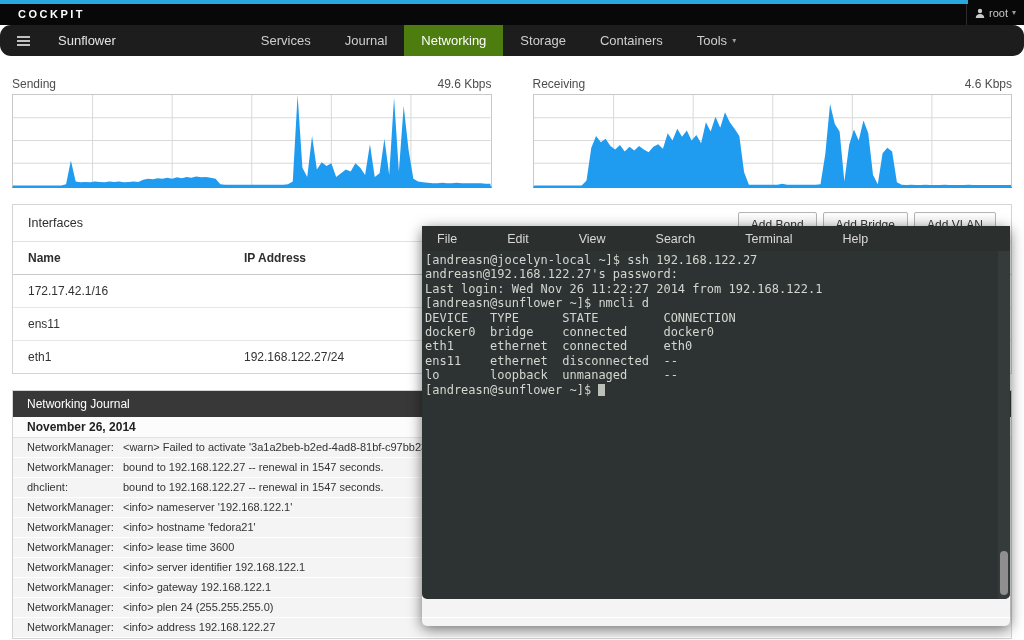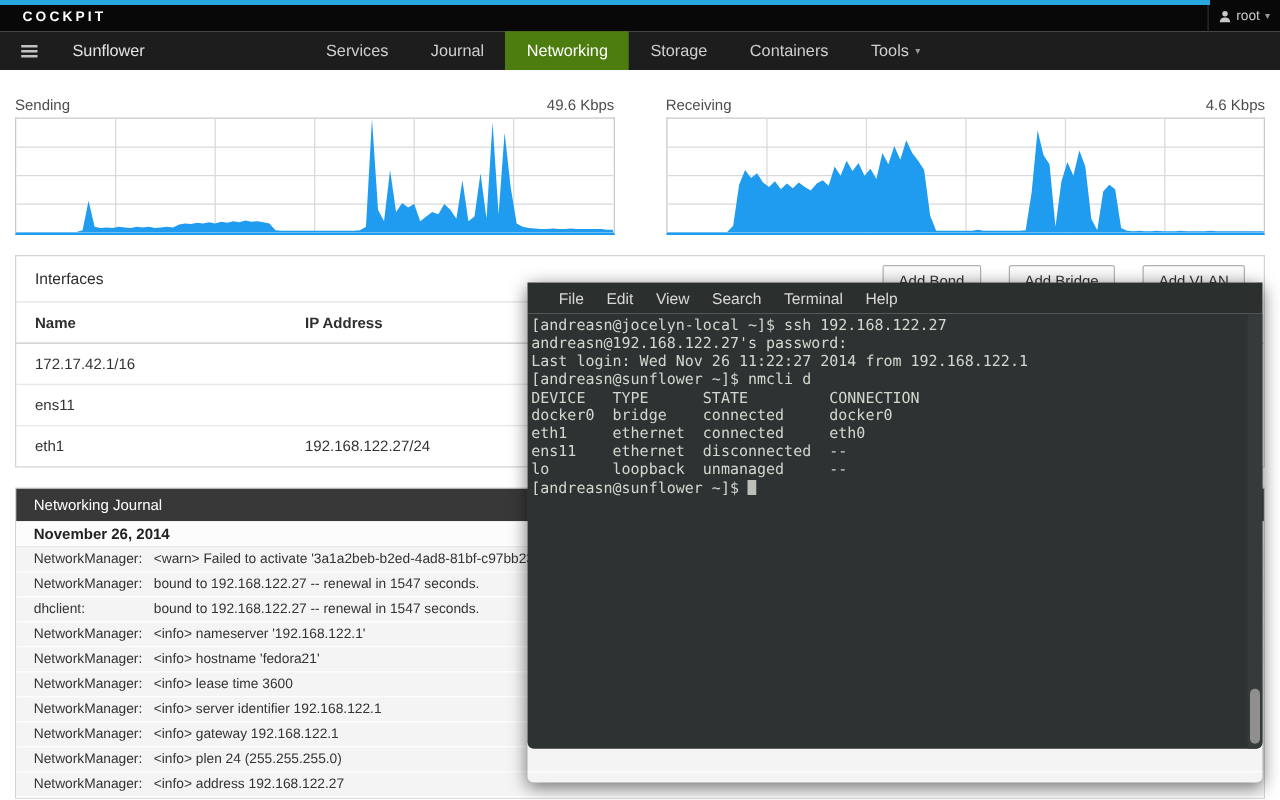--- a/index.html
+++ b/index.html
@@ -10,42 +10,42 @@
   .masthead { position:absolute; top:0; left:0; width:1024px; height:25px; background:#080808; }
   .topstrip { position:absolute; top:0; left:0; width:968px; height:4px; background:#29a8df; z-index:3; }
   .brand { position:absolute; left:18px; top:8px; color:#fff; font-size:11px; font-weight:bold; letter-spacing:2.5px; }
   .user-menu { position:absolute; right:0; top:0; height:25px; width:58px; border-left:1px solid #2c2c2c;
                display:flex; align-items:center; justify-content:center; gap:4px; color:#c9c9c9; font-size:11px; cursor:pointer;text-align:right; }
   .user-menu svg { display:block; }
   .caret { font-size:8px; color:#9a9a9a; }
 
   
   .navbar { position:absolute; top:25px; left:0; width:1024px; height:31px; background:#1d1d1d;
-            display:flex; align-items:stretch; color:#cfcfcf; font-size:13px; }
+            display:flex; align-items:stretch; color:#cfcfcf; font-size:13px;border-radius:11px; }
   .hamburger { width:46px; display:flex; flex-direction:column; justify-content:center; align-items:center; gap:2px; cursor:pointer; }
   .hamburger span { display:block; width:13px; height:2px; background:#c2c2c2; }
   .hostname { display:flex; align-items:center; margin-left:12px; color:#e4e4e4; cursor:pointer; }
   .tabs { display:flex; margin-left:128px; }
   .tab { display:flex; align-items:center; padding:0 17px; cursor:pointer; color:#cfcfcf; }
   .tab.active { background:#4d7c0f; color:#fff; }
   .tab .caret { margin-left:5px; }
 
   
   .content { position:absolute; top:56px; left:0; width:1024px; height:584px; padding:0 12px; }
 
   .chart-row { display:flex; gap:41px; margin-top:21px; }
   .chart-block { flex:1; }
   .chart-head { display:flex; justify-content:space-between; font-size:12px; color:#4d4d4d; margin-bottom:3px; }
   .chart-box { height:94px; border:1px solid #c9c9c9; border-bottom:2px solid #1f9bf0; background:#fff; }
   .chart-box svg { width:100%; height:100%; display:block; }
 
   
   .panel { border:1px solid #d4d4d4; background:#fff; margin-top:16px; position:relative; }
   .panel-head { padding:11px 15px; font-size:12.5px; color:#2e2e2e; border-bottom:1px solid #e2e2e2; }
-  .panel-actions { position:absolute; top:7px; right:15px; display:flex; gap:22px; }
+  .panel-actions { position:absolute; top:7px; right:15px; display:flex; gap:6px; }
   .btn { font-family:"Liberation Sans", sans-serif; font-size:12px; color:#333; padding:5px 12px;
          background:linear-gradient(#fdfdfd,#ececec); border:1px solid #b4b4b4; border-radius:2px; cursor:pointer; }
   .tbl-header { display:grid; grid-template-columns:216px 1fr; padding:9px 15px; font-size:12px; font-weight:bold;
                 color:#2e2e2e; border-bottom:1px solid #c9c9c9; }
   .tbl-row { display:grid; grid-template-columns:216px 1fr; padding:9px 15px; font-size:12px; color:#333;
              border-bottom:1px solid #e7e7e7; cursor:pointer; }
   .tbl-row:last-child { border-bottom:none; }
 
   
   .journal { margin-top:16px; border:1px solid #d4d4d4; background:#fff; }
@@ -56,21 +56,21 @@
                  color:#333; background:#f4f4f4; border-bottom:1px solid #ffffff; cursor:pointer; }
   .journal-row .msg { white-space:nowrap; overflow:hidden; }
 
   
   .terminal { position:absolute; left:422px; top:226px; width:588px; height:400px; z-index:10;
               border-radius:6px 6px 5px 5px; box-shadow:0 3px 14px rgba(0,0,0,.55); }
   .term-titlebar { height:27px; background:linear-gradient(#4a4f4e,#3a3f3e); border-radius:6px 6px 0 0;
                    display:flex; align-items:center; justify-content:center; position:relative; }
   .term-title { color:#f1f1f1; font-size:12px; font-weight:bold; }
   .term-close { position:absolute; right:11px; top:4px; color:#fff; font-size:14px; cursor:pointer; line-height:18px; }
-  .term-menubar { height:25px; background:#2b302f; display:flex; align-items:center; padding-left:16px; }
+  .term-menubar { height:25px; background:#2b302f; display:flex; align-items:center; padding-left:6px;gap:32px; }
   .term-menu-item { color:#d8d8d8; font-size:12.5px; padding:0 9px; cursor:pointer; }
   .term-body { position:relative; height:348px; background:#2d3332; border-radius:0 0 5px 5px; overflow:hidden; }
   .term-text { font-family:"DejaVu Sans Mono","Liberation Mono",monospace; font-size:12px; line-height:14.4px;
                color:#d3d7cf; padding:2px 14px 0 3px; white-space:pre; }
   .cursor { display:inline-block; width:7px; height:12px; background:#bcc0b8; vertical-align:-2px; }
   .term-scroll-track { position:absolute; top:0; right:0; bottom:0; width:12px; background:#353b3a; border-radius:0 0 5px 0; }
   .term-scroll-thumb { position:absolute; right:2px; bottom:4px; width:8px; height:44px; background:#8f8f8f; border-radius:4px; cursor:pointer; }
 </style>
 </head>
 <body>

